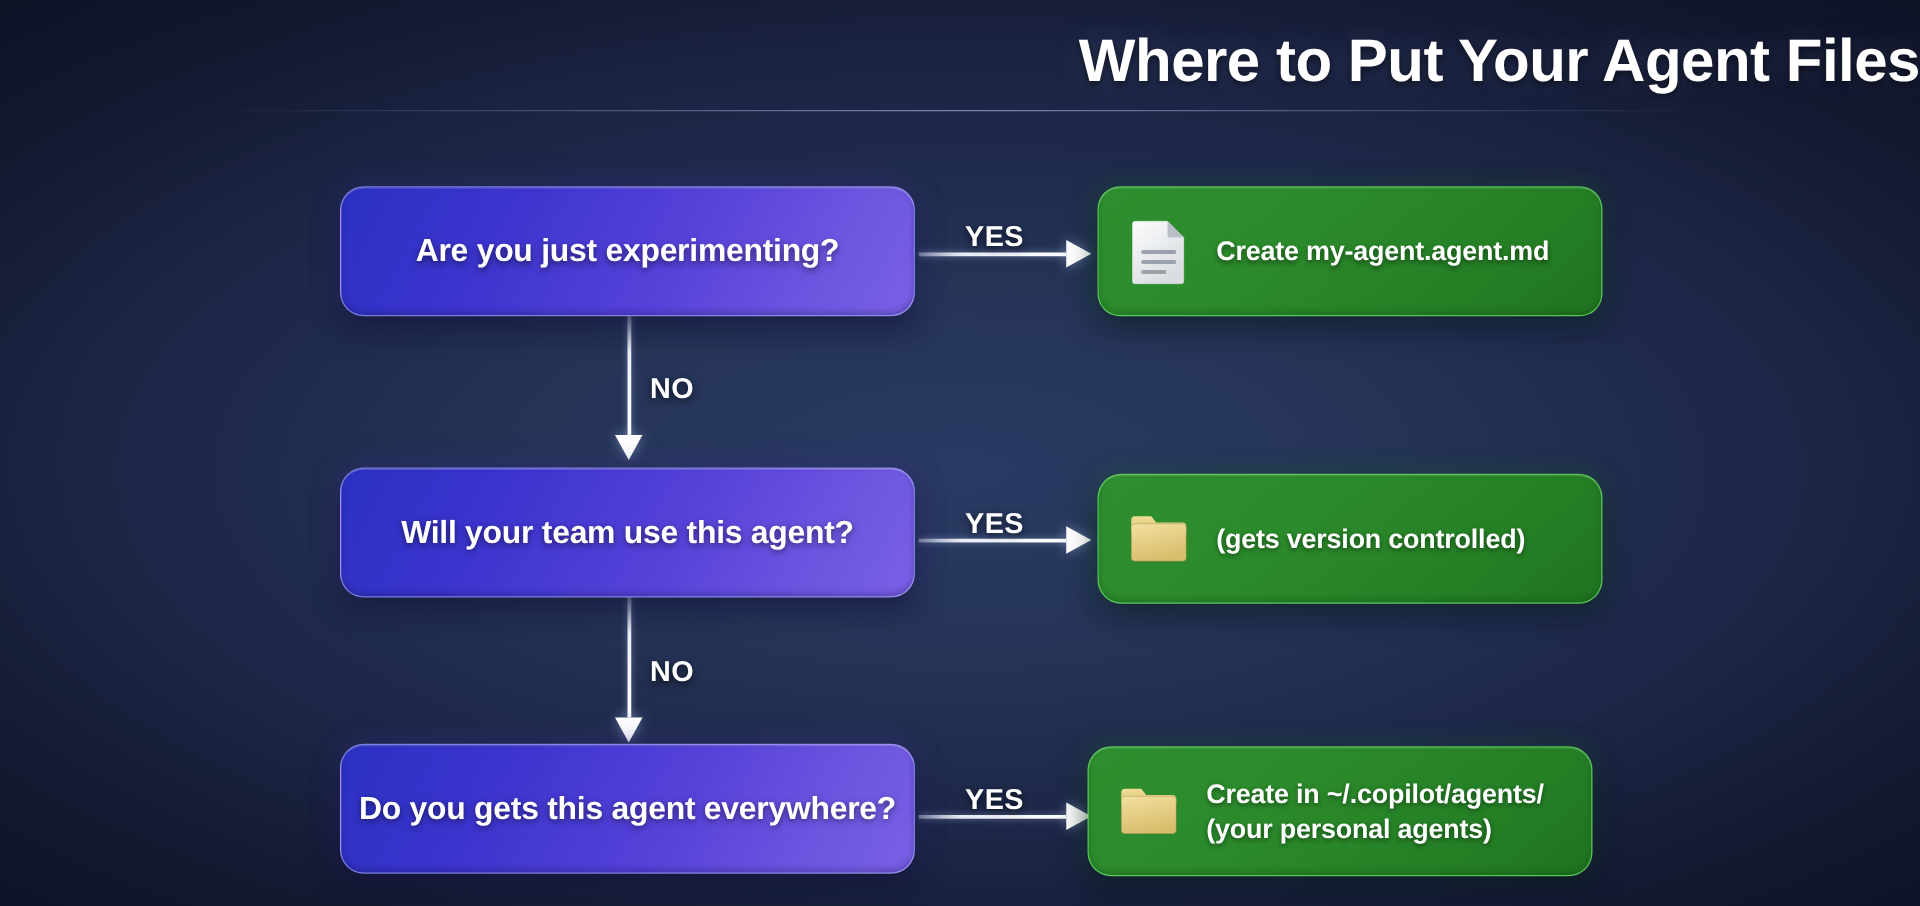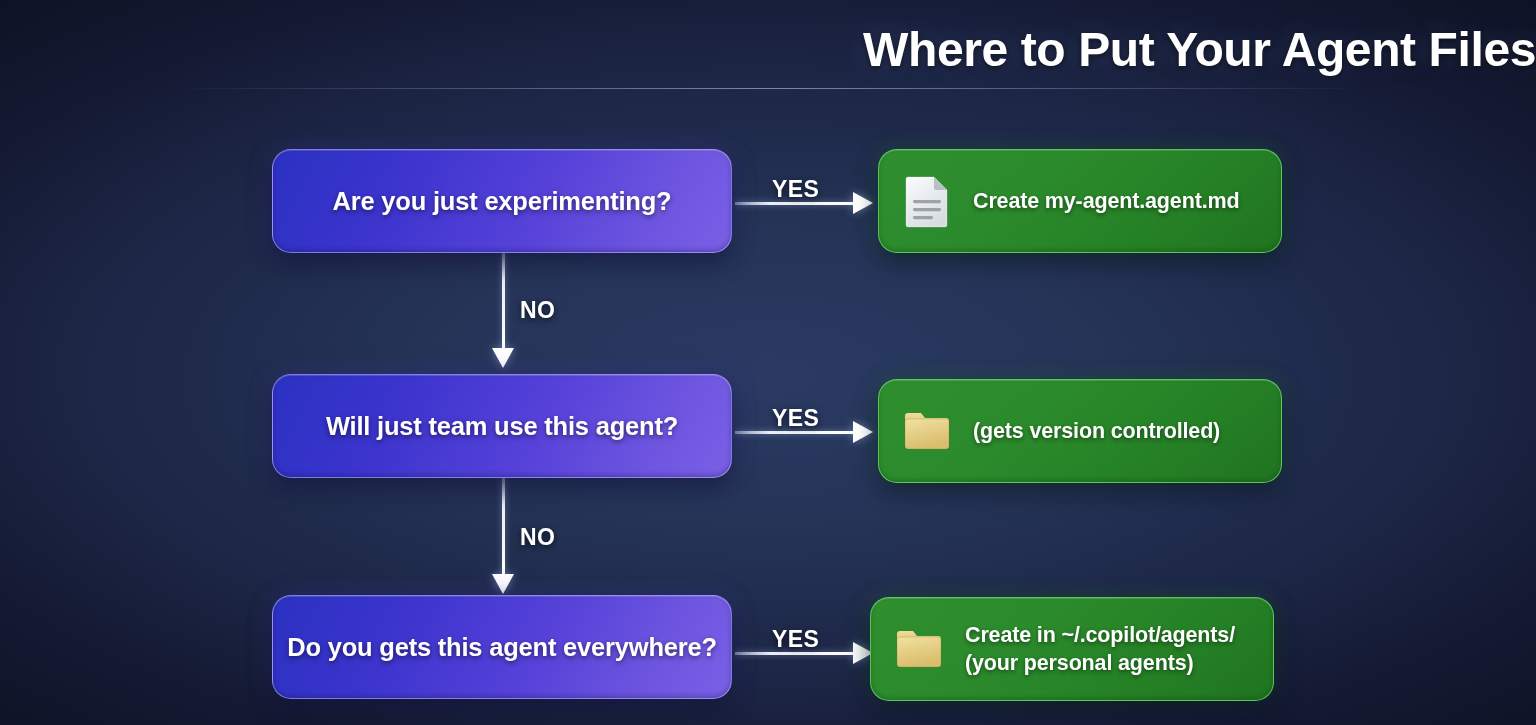--- a/index.html
+++ b/index.html
@@ -215,21 +215,21 @@
   <div class="node decision" style="left:272px; top:149px;">
     <span class="label">Are you just experimenting?</span>
   </div>
 
   <div class="arrow-h" style="left:735px; top:192px; width:138px;">
     <div class="shaft"></div>
     <div class="head"></div>
   </div>
   <div class="edge-label" style="left:772px; top:176px;">YES</div>
 
-  <div class="node outcome" style="left:878px; top:149px;">
+  <div class="node outcome" style="left:878px; top:149px;border-radius:18px;">
     <svg class="icon" viewBox="0 0 52 56">
       <defs>
         <linearGradient id="docg" x1="0" y1="0" x2="0.6" y2="1">
           <stop offset="0%" stop-color="#fbfcfd"></stop>
           <stop offset="100%" stop-color="#d9dde1"></stop>
         </linearGradient>
       </defs>
       <path d="M7 4 h26 l13 13 v35 a2 2 0 0 1 -2 2 H7 a2 2 0 0 1 -2 -2 V6 a2 2 0 0 1 2 -2 z" fill="url(#docg)" stroke="rgba(255,255,255,0.35)" stroke-width="0.8"></path>
       <path d="M33 4 l13 13 h-11 a2 2 0 0 1 -2 -2 z" fill="#b9bfc6"></path>
       <rect x="12" y="27" width="28" height="3.2" rx="1.4" fill="#9aa2ab"></rect>
@@ -241,21 +241,21 @@
     </span>
   </div>
 
   <div class="arrow-v" style="left:492px; top:253px; height:115px;">
     <div class="shaft"></div>
     <div class="head"></div>
   </div>
   <div class="edge-label" style="left:520px; top:297px;">NO</div>
 
   <div class="node decision" style="left:272px; top:374px;">
-    <span class="label">Will just team use this agent?</span>
+    <span class="label">Will your team use this agent?</span>
   </div>
 
   <div class="arrow-h" style="left:735px; top:421px; width:138px;">
     <div class="shaft"></div>
     <div class="head"></div>
   </div>
   <div class="edge-label" style="left:772px; top:405px;">YES</div>
 
   <div class="node outcome" style="left:878px; top:379px;">
     <svg class="icon" viewBox="0 0 52 56">

